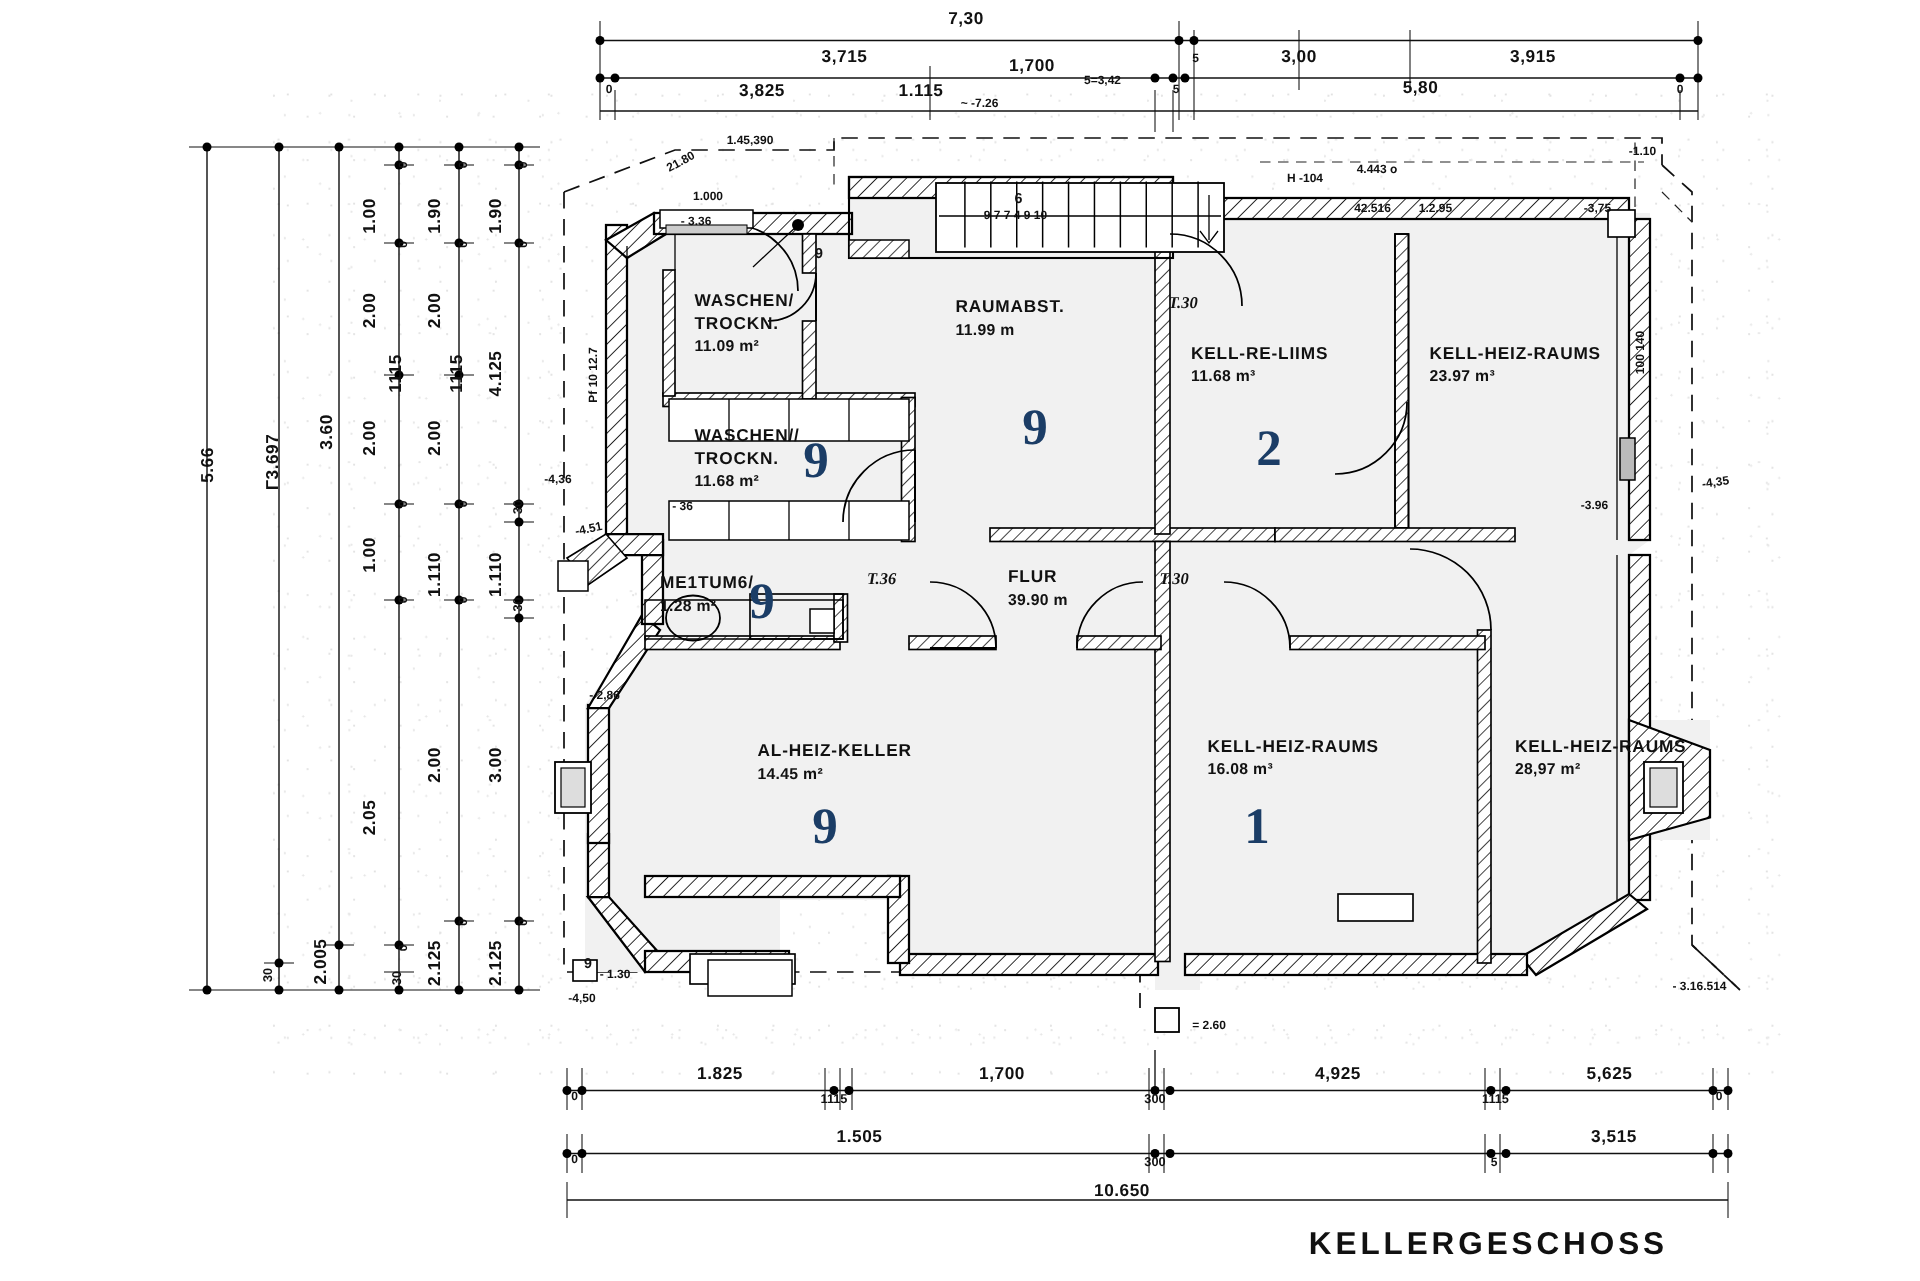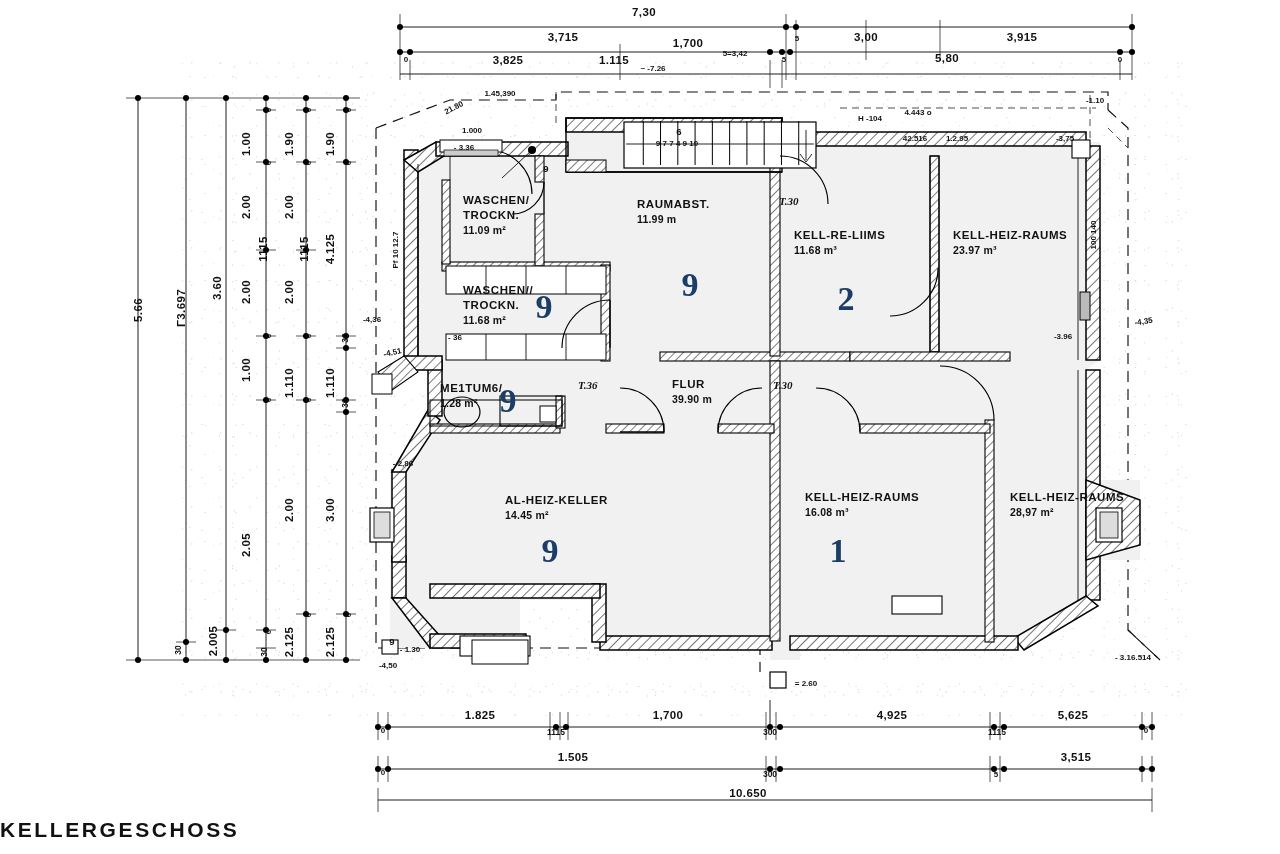--- a/index.html
+++ b/index.html
@@ -474,16 +474,16 @@
     <g id="g-marks">
         <text x="544" y="318" class="hand" text-anchor="middle">9</text>
         <text x="690" y="296" class="hand" text-anchor="middle">9</text>
         <text x="846" y="310" class="hand" text-anchor="middle">2</text>
         <text x="508" y="412" class="hand" text-anchor="middle">9</text>
         <text x="550" y="562" class="hand" text-anchor="middle">9</text>
         <text x="838" y="562" class="hand" text-anchor="middle">1</text>
       </g>
   </svg>
 
-  <div id="title-block" style="position:absolute;left:0;top:818px;width:1112px;text-align:left;">
+  <div id="title-block" style="position:absolute;left:0;top:818px;width:1112px;text-align:right;">
     <span class="title-txt">KELLERGESCHOSS</span>
   </div>
 </div>
 
 </body></html>

